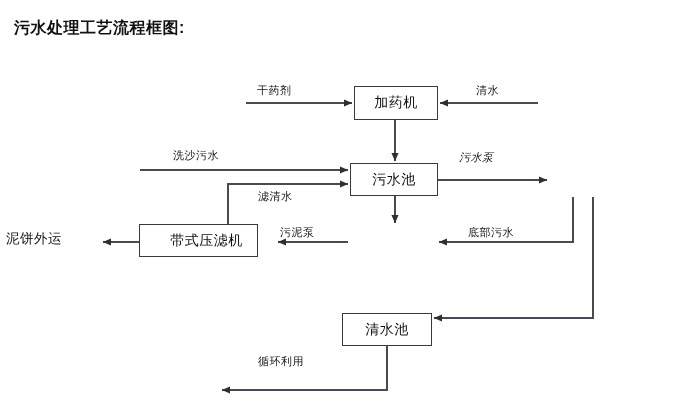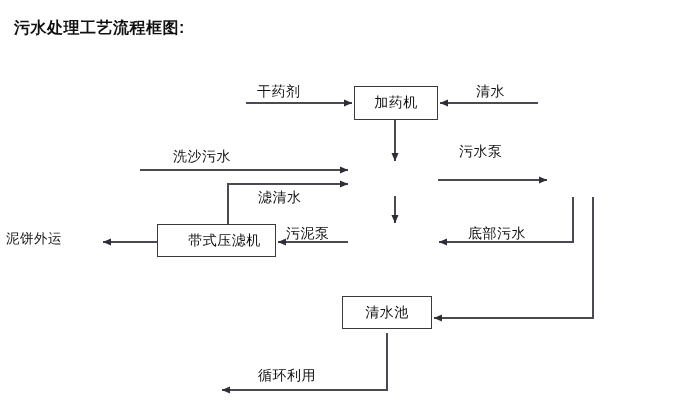--- a/index.html
+++ b/index.html
@@ -40,21 +40,21 @@
     color: #111111;
     font-size: 14px;
     display: flex;
     align-items: center;
     justify-content: center;
     white-space: nowrap;
     letter-spacing: 0.5px;
   }
   .edge-label {
     position: absolute;
-    font-size: 14px;
+    font-size: 11px;
     color: #111111;
     white-space: nowrap;
     letter-spacing: 0.5px;
   }
   .term-label {
     position: absolute;
     font-size: 13.5px;
     color: #111111;
     white-space: nowrap;
     letter-spacing: 0.5px;
@@ -98,42 +98,45 @@
       <path d="M157,242 L103,242" marker-end="url(#ah)"></path>
 
       <path d="M387,333 L387,390 L222,390" marker-end="url(#ah)"></path>
     </g>
   </svg>
 
   <div class="node" style="left:354px; top:86px; width:84px; height:34px;">
     <span>加药机</span>
   </div>
 
+  <div class="node" style="left:350px; top:163px; width:88px; height:33px;">
+    <span>污水池</span>
+  </div>
 
 
-  <div class="node" style="left:157px; top:224px; width:119px; height:33px;padding-left:16px;">
+  <div class="node" style="left:139px; top:224px; width:119px; height:33px;padding-left:16px;">
     <span>带式压滤机</span>
   </div>
 
 
-  <div class="node" style="left:342px; top:296px; width:90px; height:33px;">
+  <div class="node" style="left:342px; top:313px; width:90px; height:33px;">
     <span>清水池</span>
   </div>
 
   <div class="edge-label" style="left:257px; top:83px;">干药剂</div>
 
   <div class="edge-label" style="left:476px; top:83px;">清水</div>
 
   <div class="edge-label" style="left:173px; top:148px;">洗沙污水</div>
 
-  <div class="edge-label" style="left:459px; top:143px;">污水泵</div>
+  <div class="edge-label" style="left:459px; top:150px;font-style:italic;">污水泵</div>
 
   <div class="edge-label" style="left:258px; top:189px;text-align:center;">滤清水</div>
 
-  <div class="edge-label" style="left:286px; top:225px;">污泥泵</div>
+  <div class="edge-label" style="left:280px; top:225px;">污泥泵</div>
 
   <div class="edge-label" style="left:468px; top:225px;">底部污水</div>
 
-  <div class="edge-label" style="left:258px; top:367px;">循环利用</div>
+  <div class="edge-label" style="left:258px; top:354px;">循环利用</div>
 
   <div class="term-label" style="left:6px; top:230px;">泥饼外运</div>
 
 </div>
 
 </body></html>

